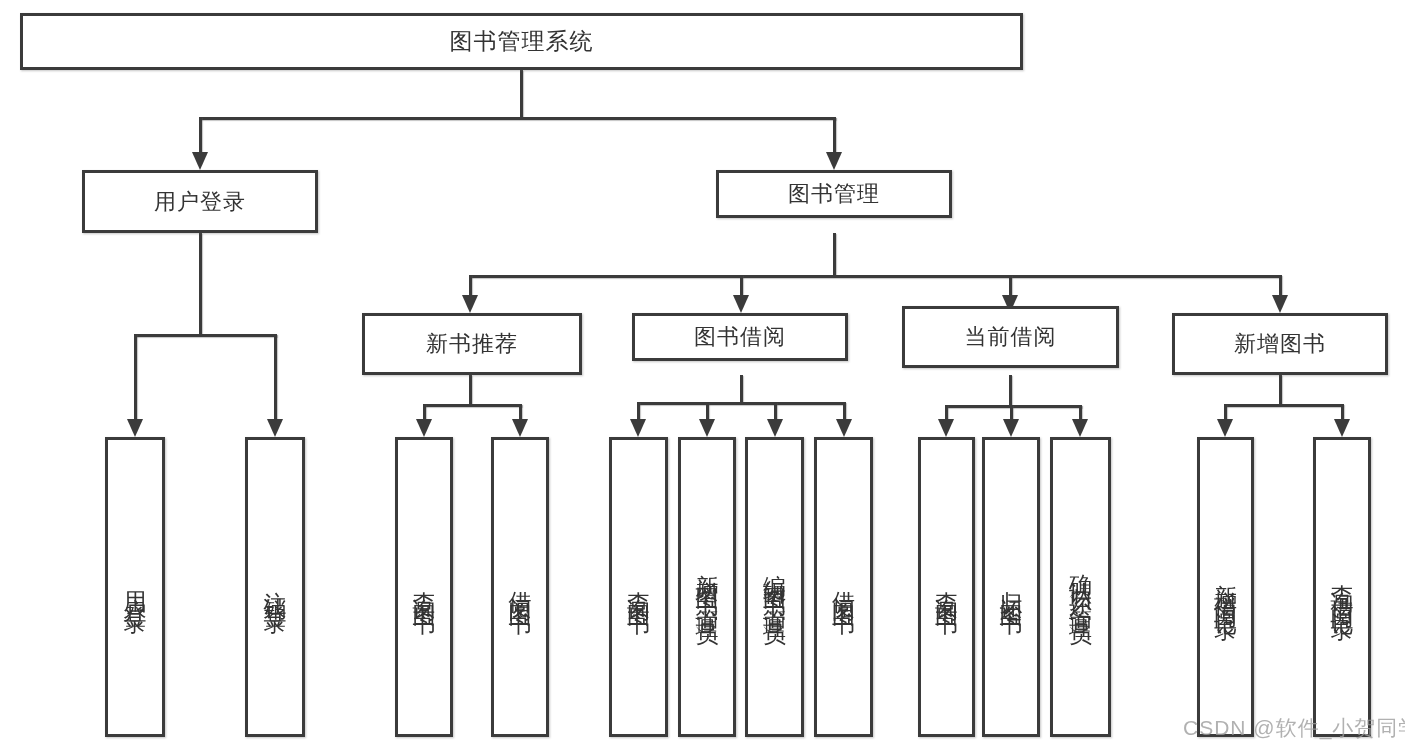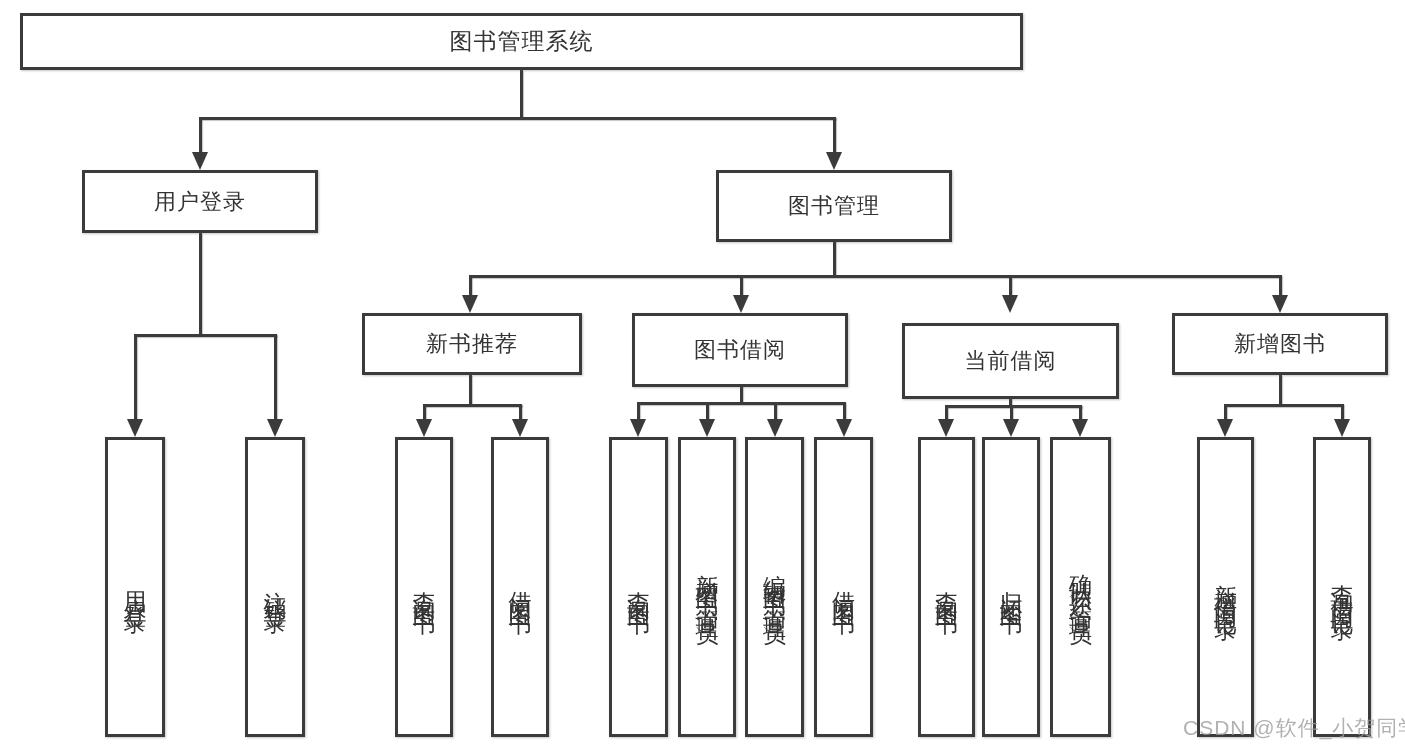--- a/index.html
+++ b/index.html
@@ -58,31 +58,31 @@
 
 <div class="canvas">
 
   <div class="node root" style="left:20px;top:13px;width:1003px;height:57px">
     <span class="lbl">图书管理系统</span>
   </div>
 
   <div class="node" style="left:82px;top:170px;width:236px;height:63px">
     <span class="lbl">用户登录</span>
   </div>
-  <div class="node" style="left:716px;top:170px;width:236px;height:72px">
+  <div class="node" style="left:716px;top:170px;width:236px;height:48px">
     <span class="lbl">图书管理</span>
   </div>
 
   <div class="node" style="left:362px;top:313px;width:220px;height:62px">
     <span class="lbl">新书推荐</span>
   </div>
-  <div class="node" style="left:632px;top:313px;width:216px;height:74px">
+  <div class="node" style="left:632px;top:313px;width:216px;height:48px">
     <span class="lbl">图书借阅</span>
   </div>
-  <div class="node" style="left:902px;top:323px;width:217px;height:76px">
+  <div class="node" style="left:902px;top:306px;width:217px;height:62px">
     <span class="lbl">当前借阅</span>
   </div>
   <div class="node" style="left:1172px;top:313px;width:216px;height:62px">
     <span class="lbl">新增图书</span>
   </div>
 
   <div class="node v-node" style="left:105px;top:437px;width:60px;height:300px">
     <span class="lbl">用户登录</span>
   </div>
   <div class="node v-node" style="left:245px;top:437px;width:60px;height:300px">

